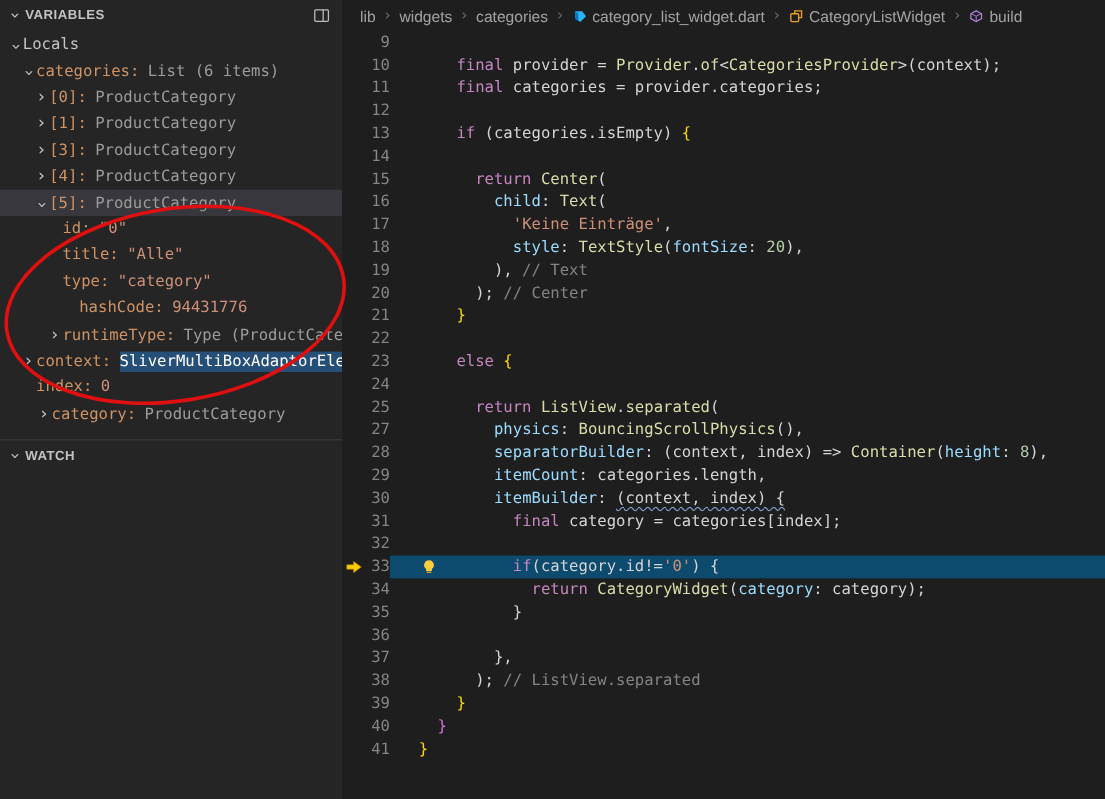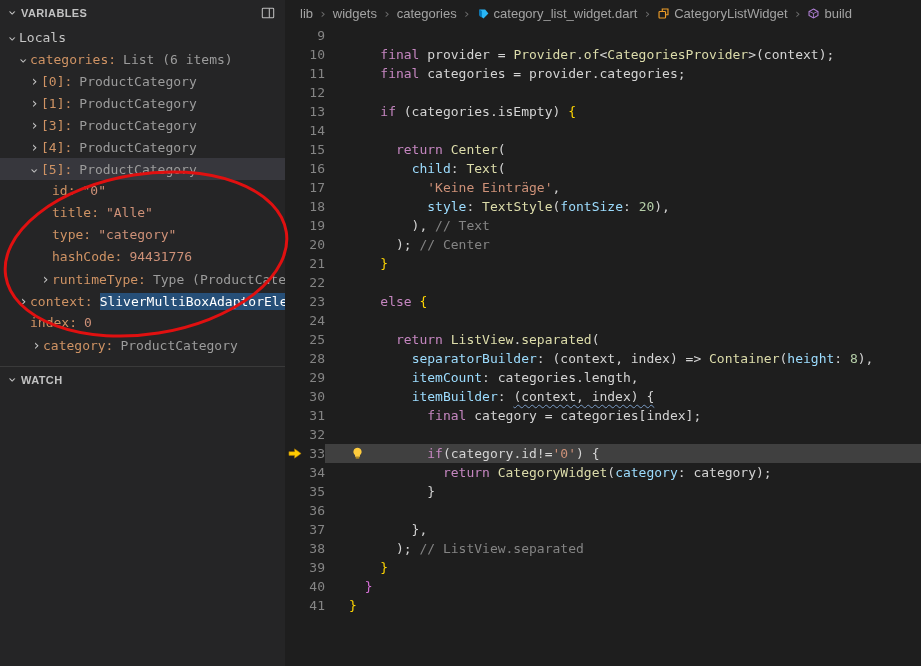--- a/index.html
+++ b/index.html
@@ -34,21 +34,21 @@
               font-family:"Liberation Sans",sans-serif;font-size:13px;color:#a3a3a3;}
   .bc-item{display:inline-flex;align-items:center;gap:4px;cursor:pointer;}
   .bc-sep{color:#6c6c6c;margin:0 6px;font-family:"DejaVu Sans Mono",monospace;}
   .bc-ico{line-height:0;display:inline-block;}
 
   .code{position:absolute;left:0;top:26px;right:0;bottom:0;
         font-family:"DejaVu Sans Mono",monospace;font-size:13px;line-height:19px;}
   .line{display:flex;height:19px;position:relative;}
   .ln{flex:0 0 40px;text-align:right;color:#858585;cursor:pointer;}
   .lc{flex:1;padding-left:24px;white-space:pre;position:relative;cursor:text;}
-  .line.hl .lc{background:#404040;}
+  .line.hl .lc{background:#0c4a6e;}
   .arrow{position:absolute;left:3px;top:2px;line-height:0;}
   .bulb{position:absolute;left:26px;top:3px;line-height:0;}
 
   .tk-kw{color:#c586c0;}
   .tk-cls{color:#dcdcaa;}
   .tk-str{color:#ce9178;}
   .tk-num{color:#b5cea8;}
   .tk-prop{color:#9cdcfe;}
   .tk-cmt{color:#848484;}
   .tk-b1{color:#ffd602;}
@@ -78,21 +78,21 @@
         <div class="vrow" style="padding-left: 6px;"><span class="twisty open">›</span><span class="vname plain">Locals</span></div>
         <div class="vrow" style="padding-left: 17px;"><span class="twisty open">›</span><span class="vname">categories:</span><span class="vval">List (6 items)</span></div>
         <div class="vrow" style="padding-left: 28px;"><span class="twisty">›</span><span class="vname">[0]:</span><span class="vval">ProductCategory</span></div>
         <div class="vrow" style="padding-left: 28px;"><span class="twisty">›</span><span class="vname">[1]:</span><span class="vval">ProductCategory</span></div>
         <div class="vrow" style="padding-left: 28px;"><span class="twisty">›</span><span class="vname">[3]:</span><span class="vval">ProductCategory</span></div>
         <div class="vrow" style="padding-left: 28px;"><span class="twisty">›</span><span class="vname">[4]:</span><span class="vval">ProductCategory</span></div>
         <div class="vrow sel" style="padding-left: 28px;"><span class="twisty open">›</span><span class="vname">[5]:</span><span class="vval">ProductCategory</span></div>
         <div class="vrow" style="padding-left: 39px;"><span class="twisty"></span><span class="vname">id:</span><span class="vval str">"0"</span></div>
         <div class="vrow" style="padding-left: 39px;"><span class="twisty"></span><span class="vname">title:</span><span class="vval str">"Alle"</span></div>
         <div class="vrow" style="padding-left: 39px;"><span class="twisty"></span><span class="vname">type:</span><span class="vval str">"category"</span></div>
-        <div class="vrow" style="padding-left: 39px;"><span class="twisty"></span><span class="vname">hashCode:</span><span class="vval str">94431776</span></div>
+        <div class="vrow" style="padding-left: 39px; margin-left: 14px;"><span class="twisty"></span><span class="vname">hashCode:</span><span class="vval str">94431776</span></div>
         <div class="vrow" style="padding-left: 39px;"><span class="twisty">›</span><span class="vname">runtimeType:</span><span class="vval">Type (ProductCateg…</span></div>
         <div class="vrow" style="padding-left: 17px;"><span class="twisty">›</span><span class="vname">context:</span><span class="vval selval">SliverMultiBoxAdaptorElement</span></div>
         <div class="vrow" style="padding-left: 17px;"><span class="twisty"></span><span class="vname">index:</span><span class="vval str">0</span></div>
         <div class="vrow" style="padding-left: 30px;"><span class="twisty">›</span><span class="vname">category:</span><span class="vval">ProductCategory</span></div>
       </div>
     <div class="sec-hdr watch-hdr">
       <span class="chev">›</span>
       <span>WATCH</span>
     </div>
   </aside>
@@ -198,20 +198,24 @@
         </div>
         <div class="line">
           <span class="ln">24</span>
           <span class="lc"></span>
         </div>
         <div class="line">
           <span class="ln">25</span>
           <span class="lc"><span>      </span><span class="tk-kw">return</span><span> </span><span class="tk-cls">ListView</span><span>.</span><span class="tk-cls">separated</span><span>(</span></span>
         </div>
         <div class="line">
+          <span class="ln">27</span>
+          <span class="lc"><span>        </span><span class="tk-prop">physics</span><span>: </span><span class="tk-cls">BouncingScrollPhysics</span><span>(),</span></span>
+        </div>
+        <div class="line">
           <span class="ln">28</span>
           <span class="lc"><span>        </span><span class="tk-prop">separatorBuilder</span><span>: (context, index) =&gt; </span><span class="tk-cls">Container</span><span>(</span><span class="tk-prop">height</span><span>: </span><span class="tk-num">8</span><span>),</span></span>
         </div>
         <div class="line">
           <span class="ln">29</span>
           <span class="lc"><span>        </span><span class="tk-prop">itemCount</span><span>: categories.length,</span></span>
         </div>
         <div class="line">
           <span class="ln">30</span>
           <span class="lc"><span>        </span><span class="tk-prop">itemBuilder</span><span>: </span><span class="tk-sq">(context, index) {</span></span>

